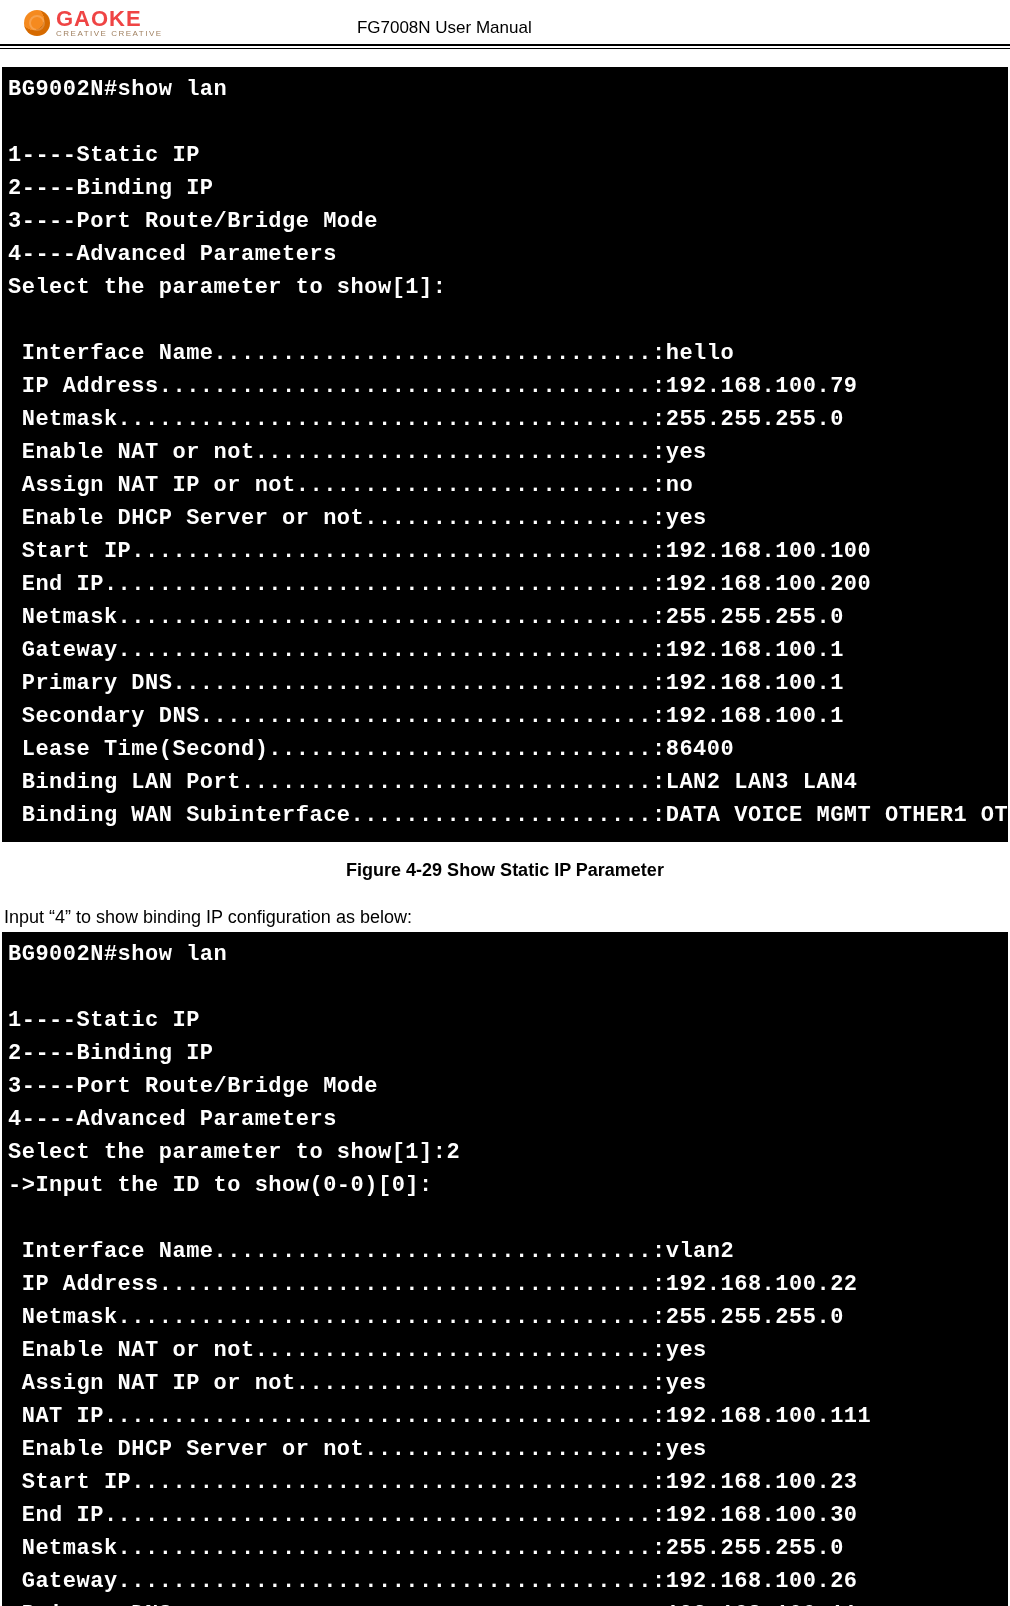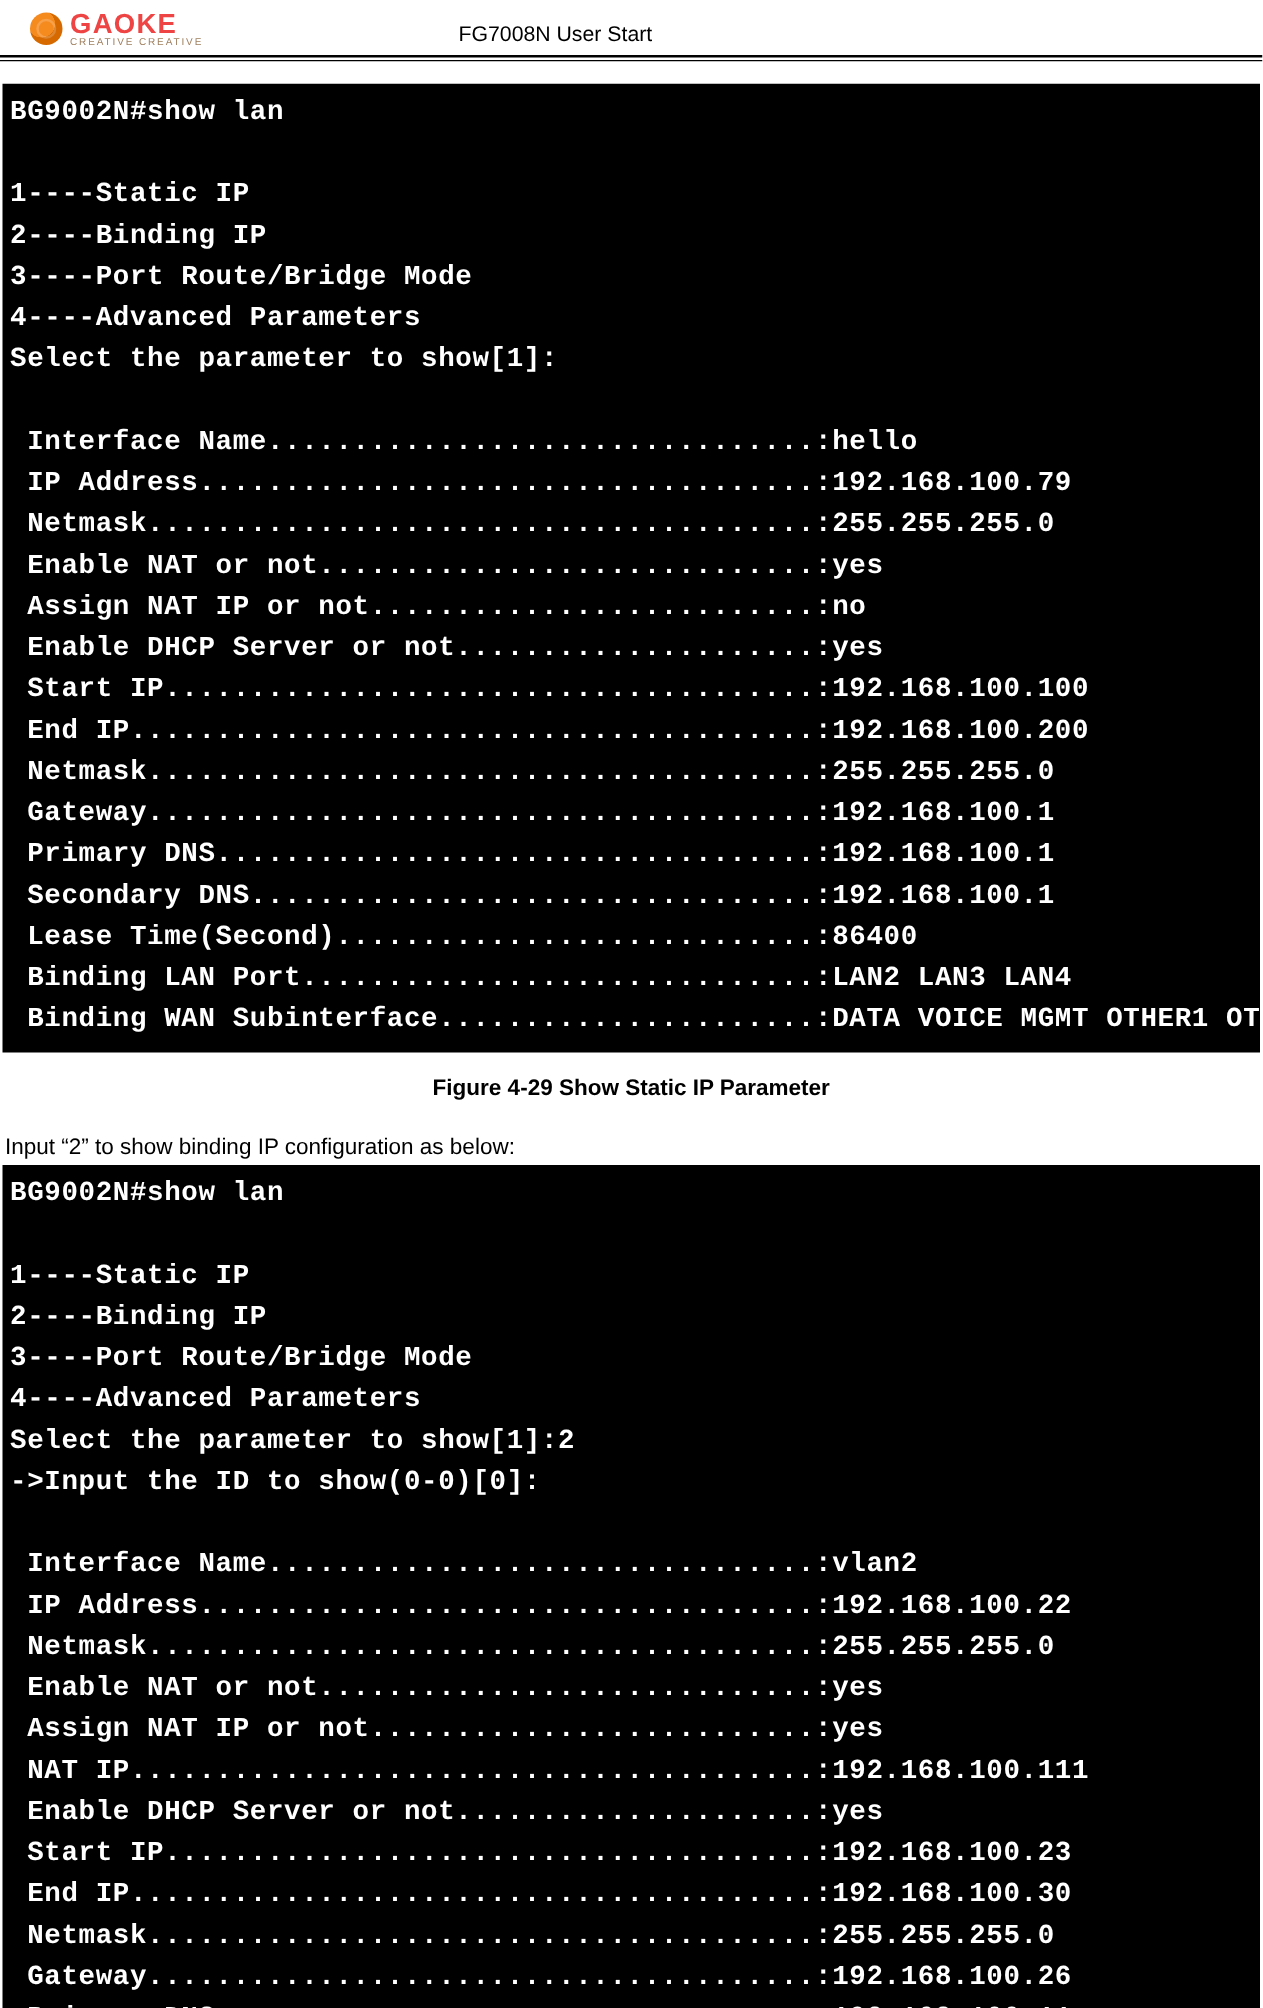--- a/index.html
+++ b/index.html
@@ -72,21 +72,21 @@
 <body>
 
 <div class="header-row">
   <div class="logo">
     <div class="logo-mark"></div>
     <div class="logo-text">
       <span class="brand">GAOKE</span>
       <span class="tag">CREATIVE CREATIVE</span>
     </div>
   </div>
-  <div class="header-title">FG7008N User Start</div>
+  <div class="header-title">FG7008N User Manual</div>
   <div class="header-spacer"></div>
 </div>
 <hr class="hr-heavy">
 <hr class="hr-thin">
 
 <div class="page">
 
   <pre class="terminal" id="term1">BG9002N#show lan
 
 1----Static IP
@@ -107,21 +107,21 @@
  Gateway.......................................:192.168.100.1
  Primary DNS...................................:192.168.100.1
  Secondary DNS.................................:192.168.100.1
  Lease Time(Second)............................:86400
  Binding LAN Port..............................:LAN2 LAN3 LAN4
  Binding WAN Subinterface......................:DATA VOICE MGMT OTHER1 OTHER2
 </pre>
 
   <div class="caption">Figure 4-29  Show Static IP Parameter</div>
 
-  <p class="bodypara">Input “2” to show binding IP configuration as below:</p>
+  <p class="bodypara">Input “4” to show binding IP configuration as below:</p>
 
   <pre class="terminal" id="term2">BG9002N#show lan
 
 1----Static IP
 2----Binding IP
 3----Port Route/Bridge Mode
 4----Advanced Parameters
 Select the parameter to show[1]:2
 -&gt;Input the ID to show(0-0)[0]:
 

